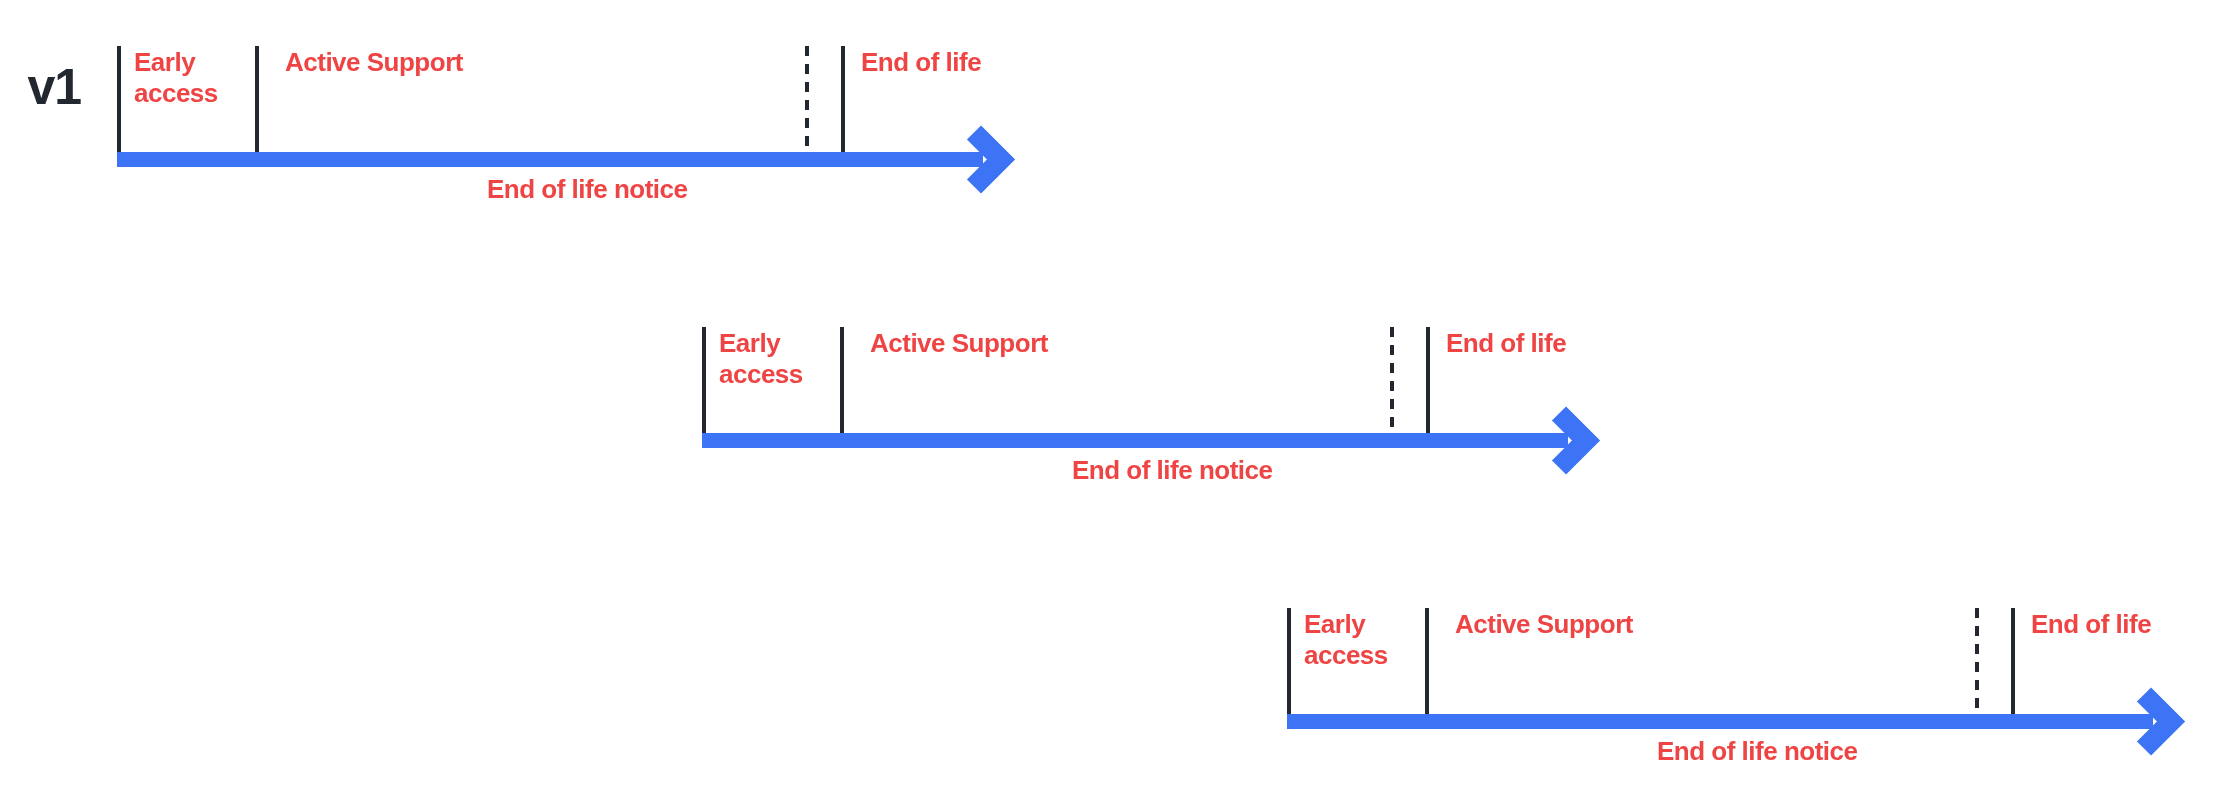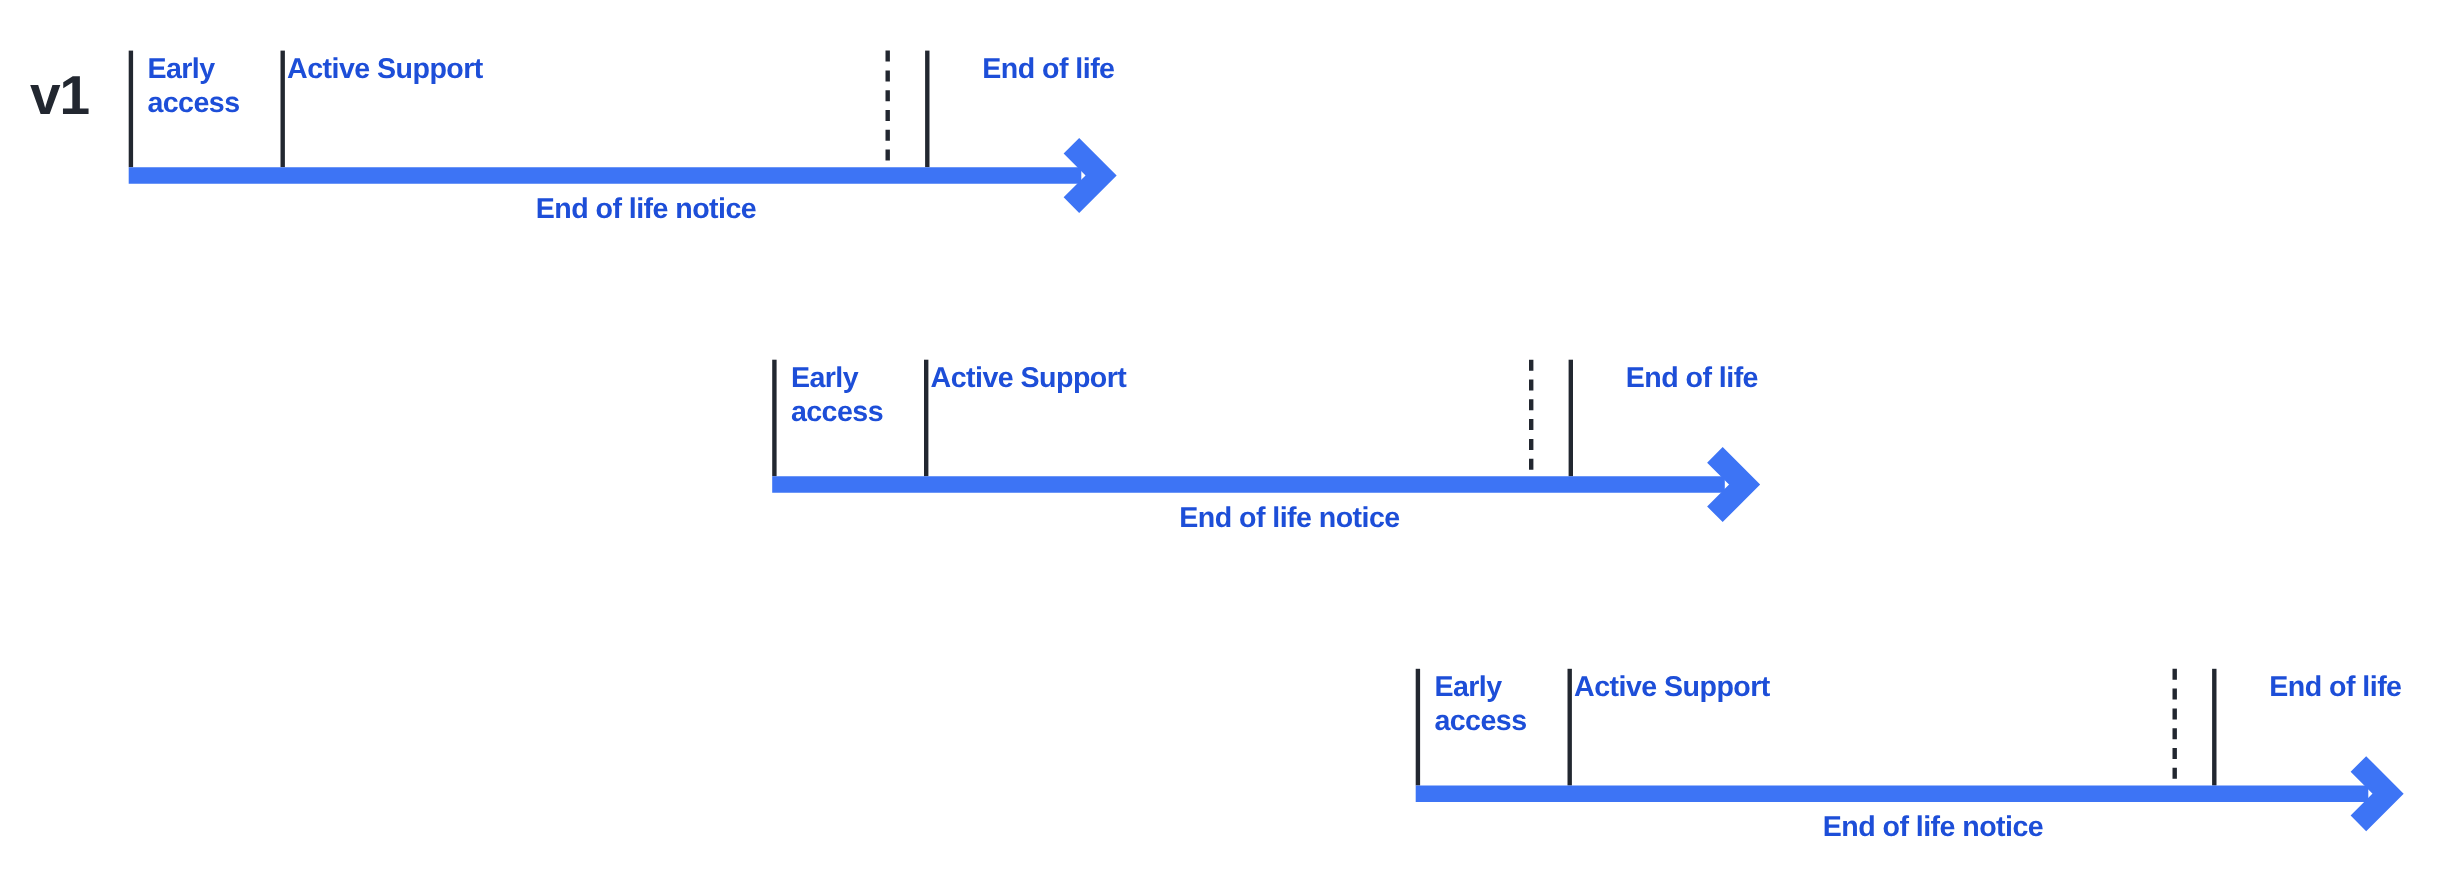--- a/index.html
+++ b/index.html
@@ -21,26 +21,26 @@
     left: -240px; top: 16px; width: 204px;
     text-align: right;
     font-size: 50px; font-weight: bold; line-height: 50px;
     letter-spacing: -1px;
     color: #222730;
   }
   .phase-label {
     position: absolute;
     font-size: 26px; font-weight: bold; line-height: 31px;
     letter-spacing: -0.5px;
-    color: #1d4ed8;
+    color: #ef4444;
     white-space: nowrap;
   }
   .early  { left: 17px;  top: 1px; width: 104px; white-space: normal; }
-  .active { left: 144px; top: 1px; }
-  .eol    { left: 776px; top: 1px; }
+  .active { left: 168px; top: 1px; }
+  .eol    { left: 744px; top: 1px; }
   .notice { left: 370px; top: 128px; width: 320px; text-align: left; }
 </style>
 </head>
 <body>
 
 <div class="canvas">
 
   <div class="timeline tl-1">
     <div class="version-label">v1</div>
     <svg class="tl-svg" width="960" height="175">

